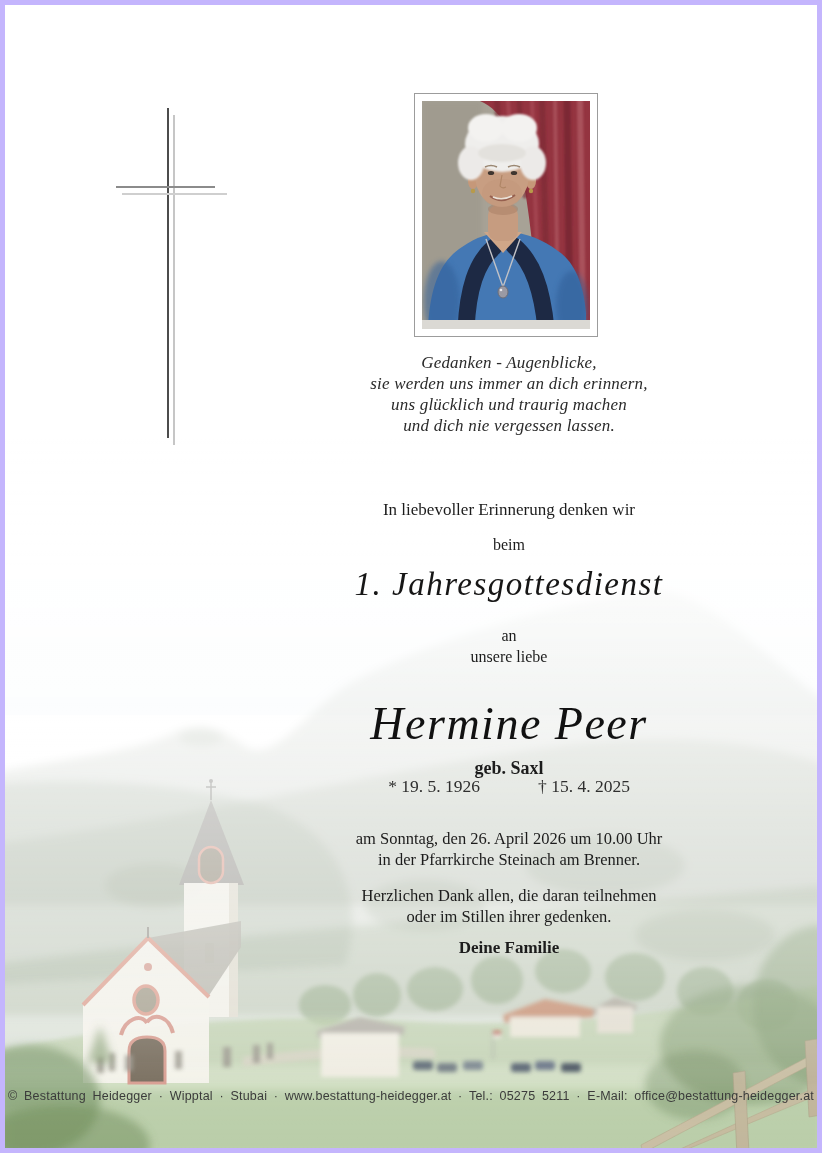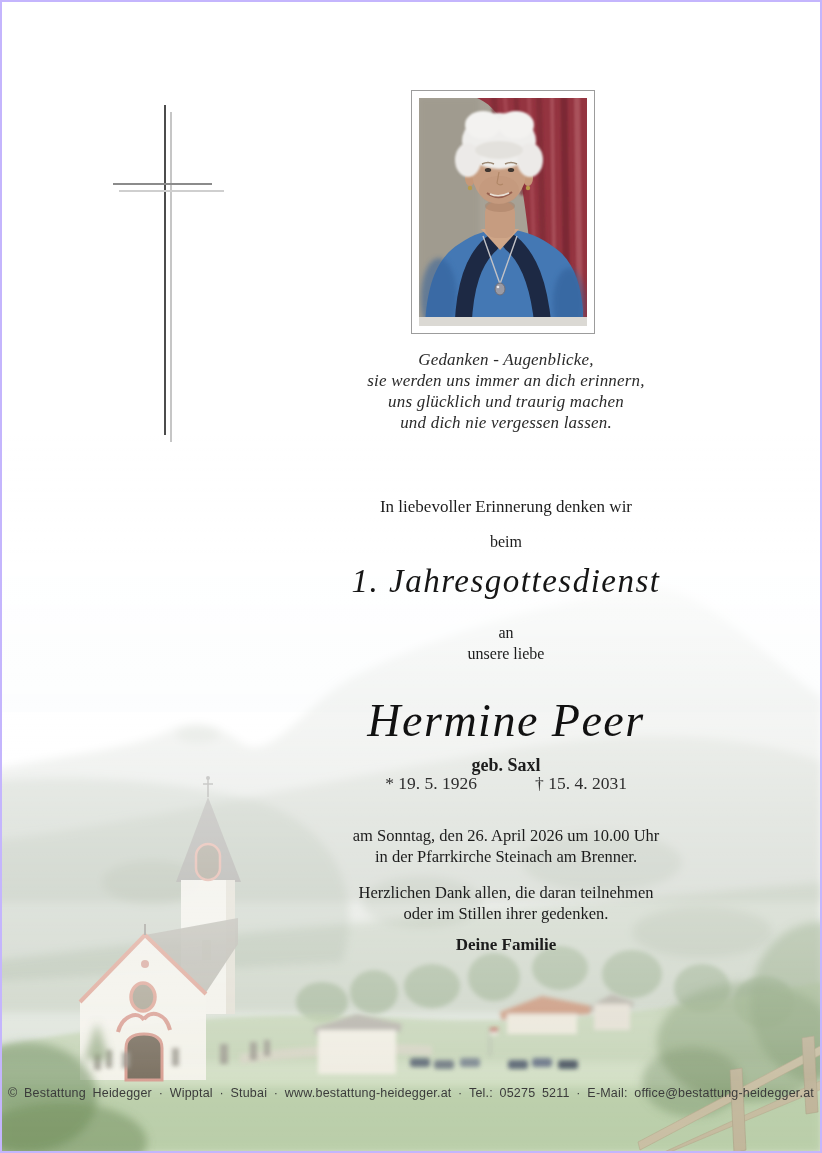--- a/index.html
+++ b/index.html
@@ -1,21 +1,21 @@
 <!DOCTYPE html>
 <html><head>
 <meta charset="utf-8">
 <style>
   html,body{margin:0;padding:0;background:#888;}
   #page{
     position:relative;
     width:822px;height:1153px;
     margin:0 auto;
     background:#ffffff;
-    border:2px solid #c4b5fd;
+    border:5px solid #c4b5fd;
     box-sizing:border-box;
     overflow:hidden;
     font-family:"Liberation Serif", serif;
   }
   #landscape{position:absolute;left:0;top:0;width:820px;height:1151px;z-index:0;}
   
   .cross-line{position:absolute;}
   #cross-v1{left:162px;top:103px;width:2px;height:330px;background:#4c4c4c;}
   #cross-v2{left:168px;top:110px;width:2px;height:330px;background:#c6c6c6;}
   #cross-h1{left:111px;top:181px;width:99px;height:2px;background:#8b8b8b;}
@@ -263,21 +263,21 @@
   <div id="intro" class="col">In liebevoller Erinnerung denken wir</div>
   <div id="beim" class="col">beim</div>
   <div id="service" class="col">1. Jahresgottesdienst</div>
   <div id="an" class="col">an</div>
   <div id="unsere" class="col">unsere liebe</div>
   <div id="name" class="col">Hermine Peer</div>
   <div id="geb" class="col">geb. Saxl</div>
 
   <div id="dates" class="col">
     <span>* 19. 5. 1926</span>
-    <span>† 15. 4. 2031</span>
+    <span>† 15. 4. 2025</span>
   </div>
 
   <div id="event" class="col">
     <span class="line">am Sonntag, den 26. April 2026 um 10.00 Uhr</span>
     <span class="line">in der Pfarrkirche Steinach am Brenner.</span>
   </div>
 
   <div id="thanks" class="col">
     <span class="line">Herzlichen Dank allen, die daran teilnehmen</span>
     <span class="line">oder im Stillen ihrer gedenken.</span>

